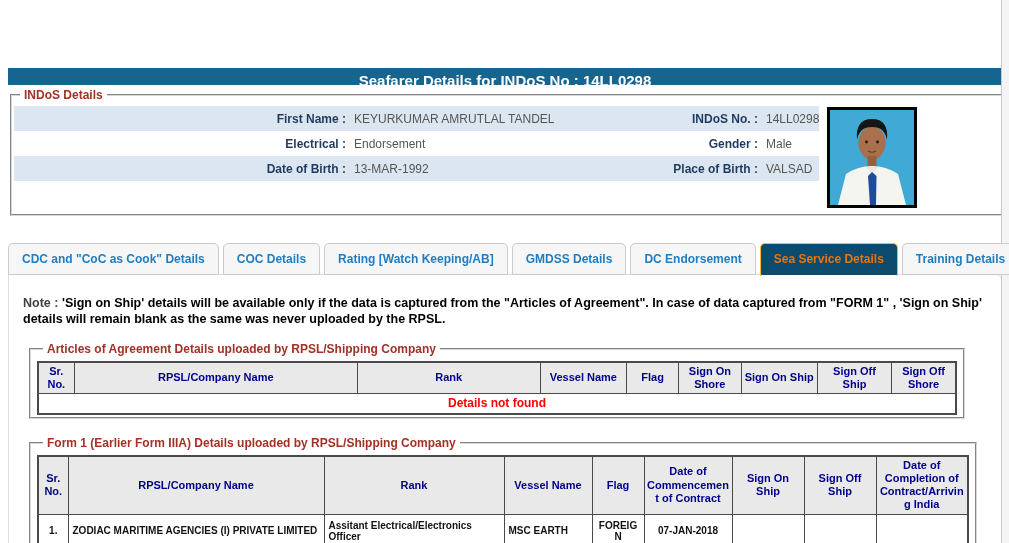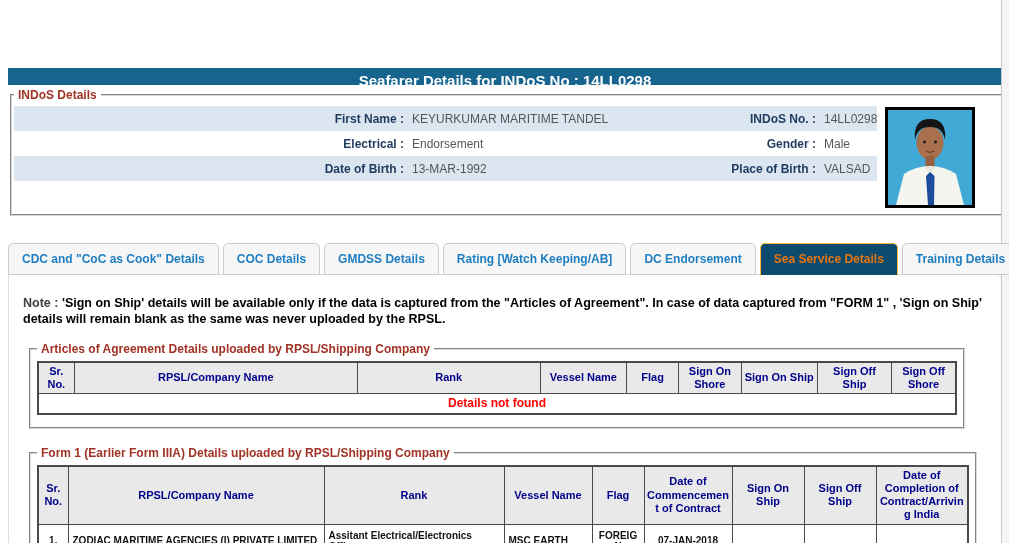--- a/index.html
+++ b/index.html
@@ -12,30 +12,30 @@
   
   .title-bar {
     margin-top:68px; height:17px; line-height:25px;
     background:#17648F; color:#ffffff; text-align:center;
     font-size:15px; font-weight:bold;
   }
 
   
   fieldset { border:2px groove #d8d8d8; }
   fieldset legend {
-    font-size:12px; font-weight:bold; color:#A13226; padding:0 4px; margin-left:0;
+    font-size:12px; font-weight:bold; color:#A13226; padding:0 4px; margin-left:6px;
   }
   fieldset.indos { margin-top:3px; padding:2px 2px 6px 2px; }
 
   .indos-body { display:flex; }
   .detail-table { flex:1; margin-top:2px; }
   .detail-row { display:flex; height:25px; align-items:center; font-size:12px; }
   .detail-row.striped { background:#DCE6F1; }
   .dlabel { font-weight:bold; color:#1E3A5F; text-align:right; padding-right:8px; box-sizing:border-box; }
-  .dlabel.c1 { width:398px; }
+  .dlabel.c1 { width:340px; }
   .dvalue { color:#555555; }
   .dvalue.c1 { width:240px; }
   .dlabel.c2 { width:172px; }
   .dvalue.c2 { flex:1; }
 
   .photo-wrap {
     width:84px; height:95px; border:3px solid #000;
     margin:3px 112px 0 8px; flex:none; background:#41A9D6;
   }
 
@@ -53,21 +53,21 @@
 
   
   .panel {
     border:1px solid #DDDDDD; border-radius:0 6px 6px 6px; background:#ffffff;
     margin-top:-1px; padding:12px 14px 22px 6px; min-height:228px; box-sizing:content-box;
   }
 
   .note { margin:8px 2px 14px 8px; font-size:12.5px; font-weight:bold; color:#000; line-height:1.3; }
   .note-label { color:#404040; }
 
-  fieldset.tbl-fs { margin:4px 22px 0 14px; padding:5px 6px 12px 6px; }
+  fieldset.tbl-fs { margin:4px 22px 0 14px; padding:5px 6px 2px 6px; }
   fieldset.tbl-fs.second { margin-top:17px; }
 
   table { width:100%; border-collapse:collapse; table-layout:fixed; border:2px solid #4A4A4A; }
   th {
     background:#E9E9E9; color:#00008B; font-size:11px; font-weight:bold;
     border:1px solid #4A4A4A; padding:2px 2px; text-align:center; line-height:1.2;
     overflow-wrap:break-word;
   }
   td {
     border:1px solid #4A4A4A; font-size:10px; font-weight:bold; color:#111;
@@ -89,21 +89,21 @@
 <div class="page">
 
   <div class="title-bar">Seafarer Details for INDoS No : 14LL0298</div>
 
   <fieldset class="indos">
     <legend>INDoS Details</legend>
     <div class="indos-body">
       <div class="detail-table">
         <div class="detail-row striped">
           <span class="dlabel c1">First Name :</span>
-          <span class="dvalue c1">KEYURKUMAR MARITIME TANDEL</span>
+          <span class="dvalue c1">KEYURKUMAR AMRUTLAL TANDEL</span>
           <span class="dlabel c2">INDoS No. :</span>
           <span class="dvalue c2">14LL0298</span>
         </div>
         <div class="detail-row">
           <span class="dlabel c1">Electrical :</span>
           <span class="dvalue c1">Endorsement</span>
           <span class="dlabel c2">Gender :</span>
           <span class="dvalue c2">Male</span>
         </div>
         <div class="detail-row striped">
@@ -127,22 +127,22 @@
           <path d="M36,57 L42,64 L48,57 Z" fill="#E8E8E2"></path>
           <polygon points="42,62 38,66 40,95 46,95 46.5,66" fill="#1C4C9C"></polygon>
         </svg>
       </div>
     </div>
   </fieldset>
 
   <div class="tabs">
     <div class="tab">CDC and "CoC as Cook" Details</div>
     <div class="tab">COC Details</div>
+    <div class="tab">Rating [Watch Keeping/AB]</div>
     <div class="tab">GMDSS Details</div>
-    <div class="tab">Rating [Watch Keeping/AB]</div>
     <div class="tab">DC Endorsement</div>
     <div class="tab active">Sea Service Details</div>
     <div class="tab">Training Details</div>
   </div>
 
   <div class="panel">
 
     <div class="note">
       <span class="note-label">Note :</span>
       <span>'Sign on Ship' details will be available only if the data is captured from the "Articles of Agreement". In case of data captured from "FORM 1" , 'Sign on Ship' details will remain blank as the same was never uploaded by the RPSL.</span>

